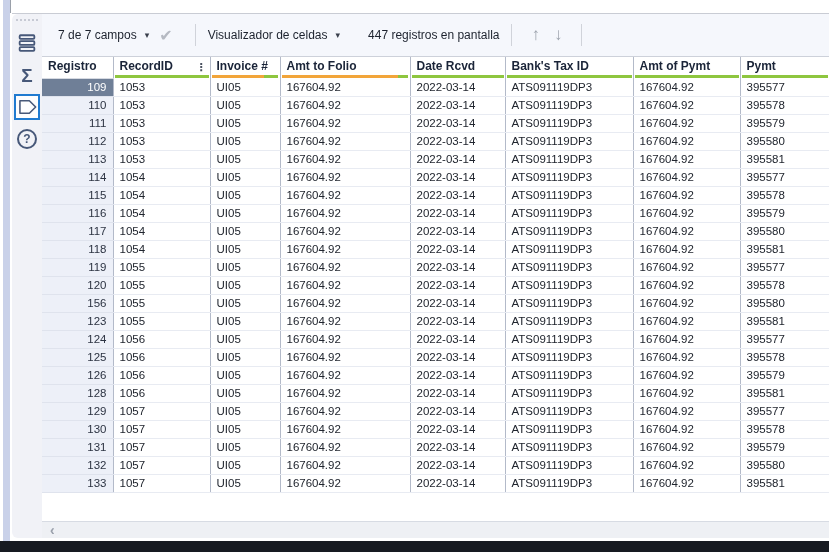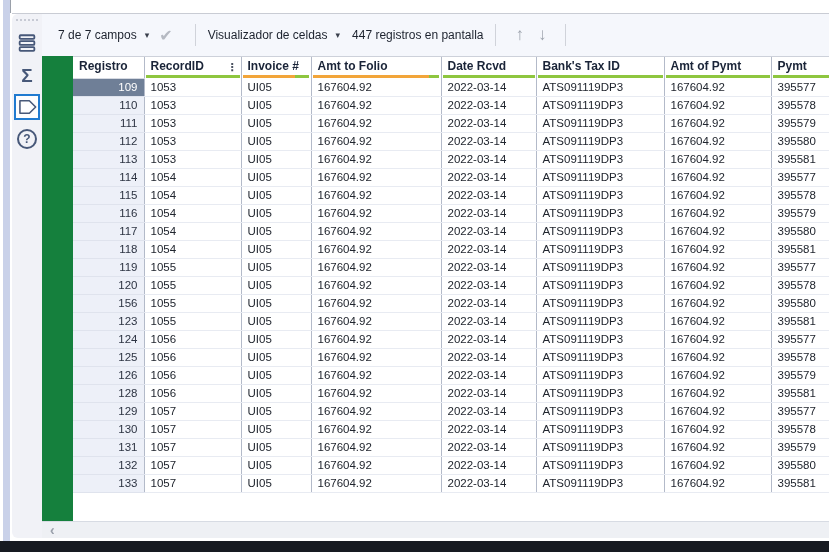--- a/index.html
+++ b/index.html
@@ -25,24 +25,24 @@
   .q-circle span{font-size:12px;font-weight:bold;color:#475879;line-height:1;}
 
   
   .main{position:absolute;left:42px;top:14px;width:787px;height:524px;background:#15803d;}
   .toolbar{height:42px;display:flex;align-items:center;padding-left:16px;font-size:12px;color:#1c222e;background:#f5f7fc;}
   .tb-group{display:flex;align-items:center;gap:6px;cursor:default;}
   .caret{font-size:9px;color:#3a404c;margin-left:2px;}
   .check-icon{color:#b5b9c2;font-size:16px;font-weight:bold;margin:0 10px 0 10px;}
   .tb-sep{width:1px;height:22px;background:#d0d3da;margin:0 12px;}
   .tb-arrow{color:#9da3ad;font-size:17px;font-weight:bold;margin:0 7px;}
-  .records{color:#1c222e;margin-left:12px;}
+  .records{color:#1c222e;margin-left:28px;}
 
   
-  .grid{position:absolute;top:42px;left:0;right:0;bottom:16px;overflow:hidden;background:#fff;border-top:1px solid #cdd1da;margin-left:31px;}
+  .grid{position:absolute;top:42px;left:0;right:0;bottom:16px;overflow:hidden;background:#fff;border-top:1px solid #cdd1da;}
   table{border-collapse:collapse;table-layout:fixed;width:787px;}
   th{font-size:12px;font-weight:bold;color:#1a2438;text-align:left;padding:2px 6px 5px 6px;height:21px;
      position:relative;border-left:1px solid #b3bac9;background:#fff;box-sizing:border-box;white-space:nowrap;overflow:hidden;}
   th:first-child{border-left:none;border-bottom:1px solid #d6dae2;}
   .qbar{position:absolute;left:1px;right:1px;bottom:1px;height:3px;display:flex;}
   .qbar span{height:100%;display:block;}
   .kebab{position:absolute;right:3px;top:4px;font-size:11px;font-weight:bold;color:#4a5160;letter-spacing:0;}
   td{font-size:11.5px;color:#20252e;padding:0 6px;height:17.7px;box-sizing:border-box;
      border-left:1px solid #b3bac9;border-bottom:1px solid #e8ebf2;background:#fff;white-space:nowrap;overflow:hidden;line-height:17px;}
   td:first-child{border-left:none;}

